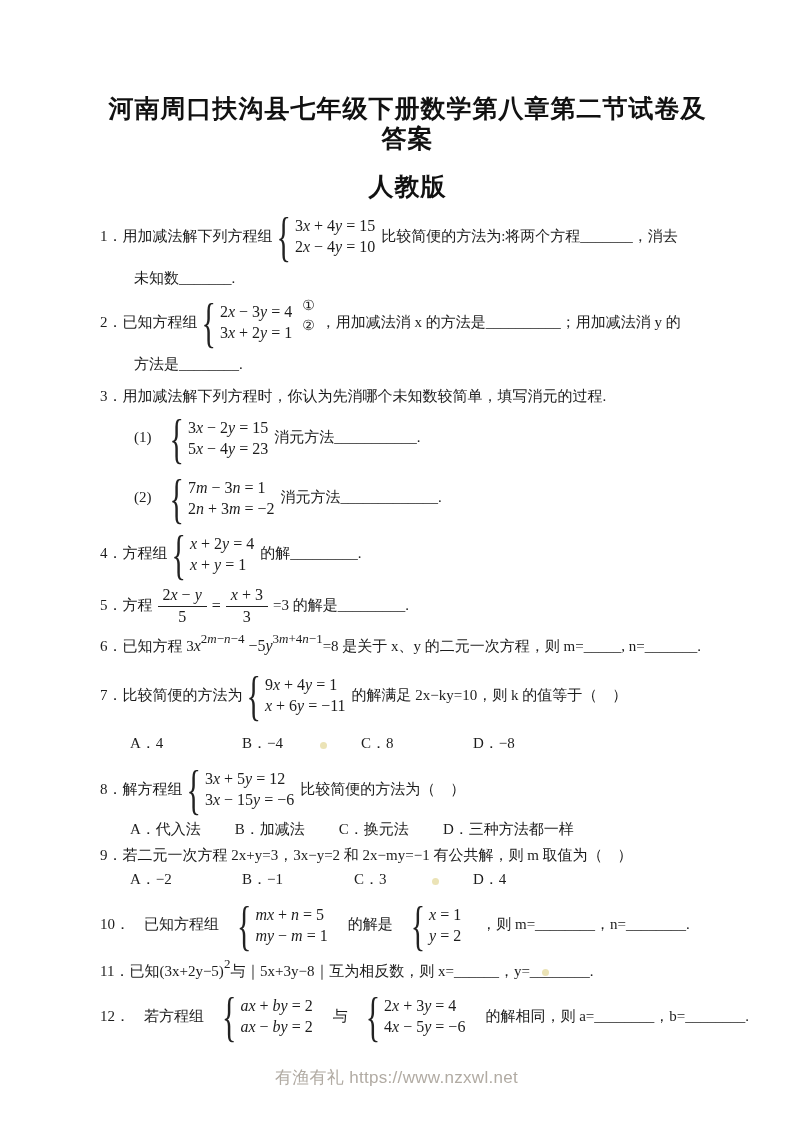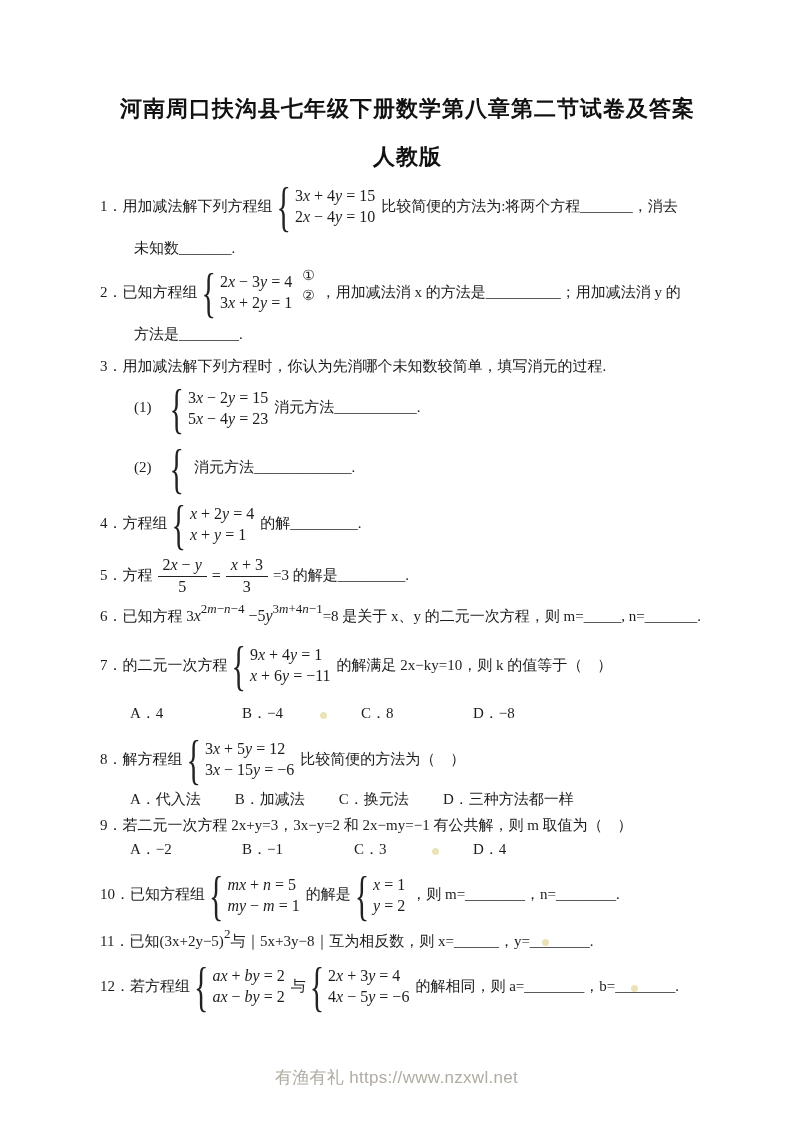--- a/index.html
+++ b/index.html
@@ -1,27 +1,27 @@
 <!DOCTYPE html>
 <html><head>
 <meta charset="utf-8">
 <style>
   html,body{margin:0;padding:0;background:#ffffff;}
   .page{width:793px;height:1122px;background:#ffffff;position:relative;overflow:hidden;
         font-family:"Liberation Serif","DejaVu Serif",serif;color:#1c1c1c;font-size:15px;}
   .content{padding:94px 78px 0 100px;}
-  .title{text-align:center;font-size:22px;font-weight:bold;line-height:30px;letter-spacing:1px;color:#111;}
+  .title{text-align:center;font-size:25px;font-weight:bold;line-height:30px;letter-spacing:1px;color:#111;}
   .t1{margin-bottom:18px;}
   .t2{margin-bottom:6px;}
   .row{line-height:24px;}
   .row > span{vertical-align:middle;}
   .frow{display:flex;align-items:center;height:56px;}
   .frow > span{white-space:pre;}
   .h48{height:48px;}
-  .h60{height:60px;}
+  .h60{height:60px;gap:14px;}
   .line2{padding-left:34px;line-height:24px;}
   .sub{padding-left:34px;}
   .sublabel{margin-right:14px;}
   .sys{display:inline-flex;align-items:center;margin:0 6px 0 2px;vertical-align:middle;}
   .brace{display:inline-block;font-size:30px;line-height:1;font-weight:400;
          transform:scaleY(1.85);transform-origin:center;margin:0 4px 0 2px;color:#222;}
   .eqcol{display:inline-flex;flex-direction:column;}
   .eqcol .math{display:block;line-height:21px;font-size:16px;}
   .math i{font-style:italic;}
   .circol{display:inline-flex;flex-direction:column;margin-left:10px;font-size:14px;line-height:20px;
@@ -77,21 +77,21 @@
     <div class="row mt6">
       <span>3．</span><span>用加减法解下列方程时，你认为先消哪个未知数较简单，填写消元的过程.</span>
     </div>
     <div class="frow sub mt2">
       <span class="sublabel">(1)</span>
         <span class="sys"><span class="brace">{</span><span class="eqcol"><span class="math">3<i>x</i> − 2<i>y</i> = 15</span><span class="math">5<i>x</i> − 4<i>y</i> = 23</span></span></span>
         <span>消元方法___________.</span>
     </div>
     <div class="frow sub mt4">
       <span class="sublabel">(2)</span>
-        <span class="sys"><span class="brace">{</span></span>
+        <span class="sys"><span class="brace">{</span><span class="eqcol"><span class="math">7<i>m</i> − 3<i>n</i> = 1</span><span class="math">2<i>n</i> + 3<i>m</i> = −2</span></span></span>
         <span>消元方法_____________.</span>
     </div>
 
     <div class="frow">
       <span>4．</span>
         <span>方程组</span>
         <span class="sys"><span class="brace">{</span><span class="eqcol"><span class="math"><i>x</i> + 2<i>y</i> = 4</span><span class="math"><i>x</i> + <i>y</i> = 1</span></span></span>
         <span>的解_________.</span>
     </div>
 
@@ -103,21 +103,21 @@
         <span class="frac"><span class="fn math"><i>x</i> + 3</span><span class="fd math">3</span></span>
         <span>=3 的解是_________.</span>
     </div>
 
     <div class="row mt2">
       <span>6．</span><span>已知方程 3</span><span class="math inlmath"><i>x</i></span><sup class="math">2<i>m</i>−<i>n</i>−4</sup><span class="math inlmath"> −5</span><span class="math inlmath"><i>y</i></span><sup class="math">3<i>m</i>+4<i>n</i>−1</sup><span>=8 是关于 x、y 的二元一次方程，则 m=_____, n=_______.</span>
     </div>
 
     <div class="frow mt10">
       <span>7．</span>
-        <span>的二元一次方程</span>
+        <span>比较简便的方法为</span>
         <span class="sys"><span class="brace">{</span><span class="eqcol"><span class="math">9<i>x</i> + 4<i>y</i> = 1</span><span class="math"><i>x</i> + 6<i>y</i> = −11</span></span></span>
         <span>的解满足 2x−ky=10，则 k 的值等于（　）</span>
     </div>
     <div class="opts mt8">
       <span class="opt optw">A．4</span><span class="opt optw">B．−4</span><span class="dot dot-q7"></span><span class="opt optw">C．8</span><span class="opt">D．−8</span>
     </div>
 
     <div class="frow mt6">
       <span>8．</span>
         <span>解方程组</span>

